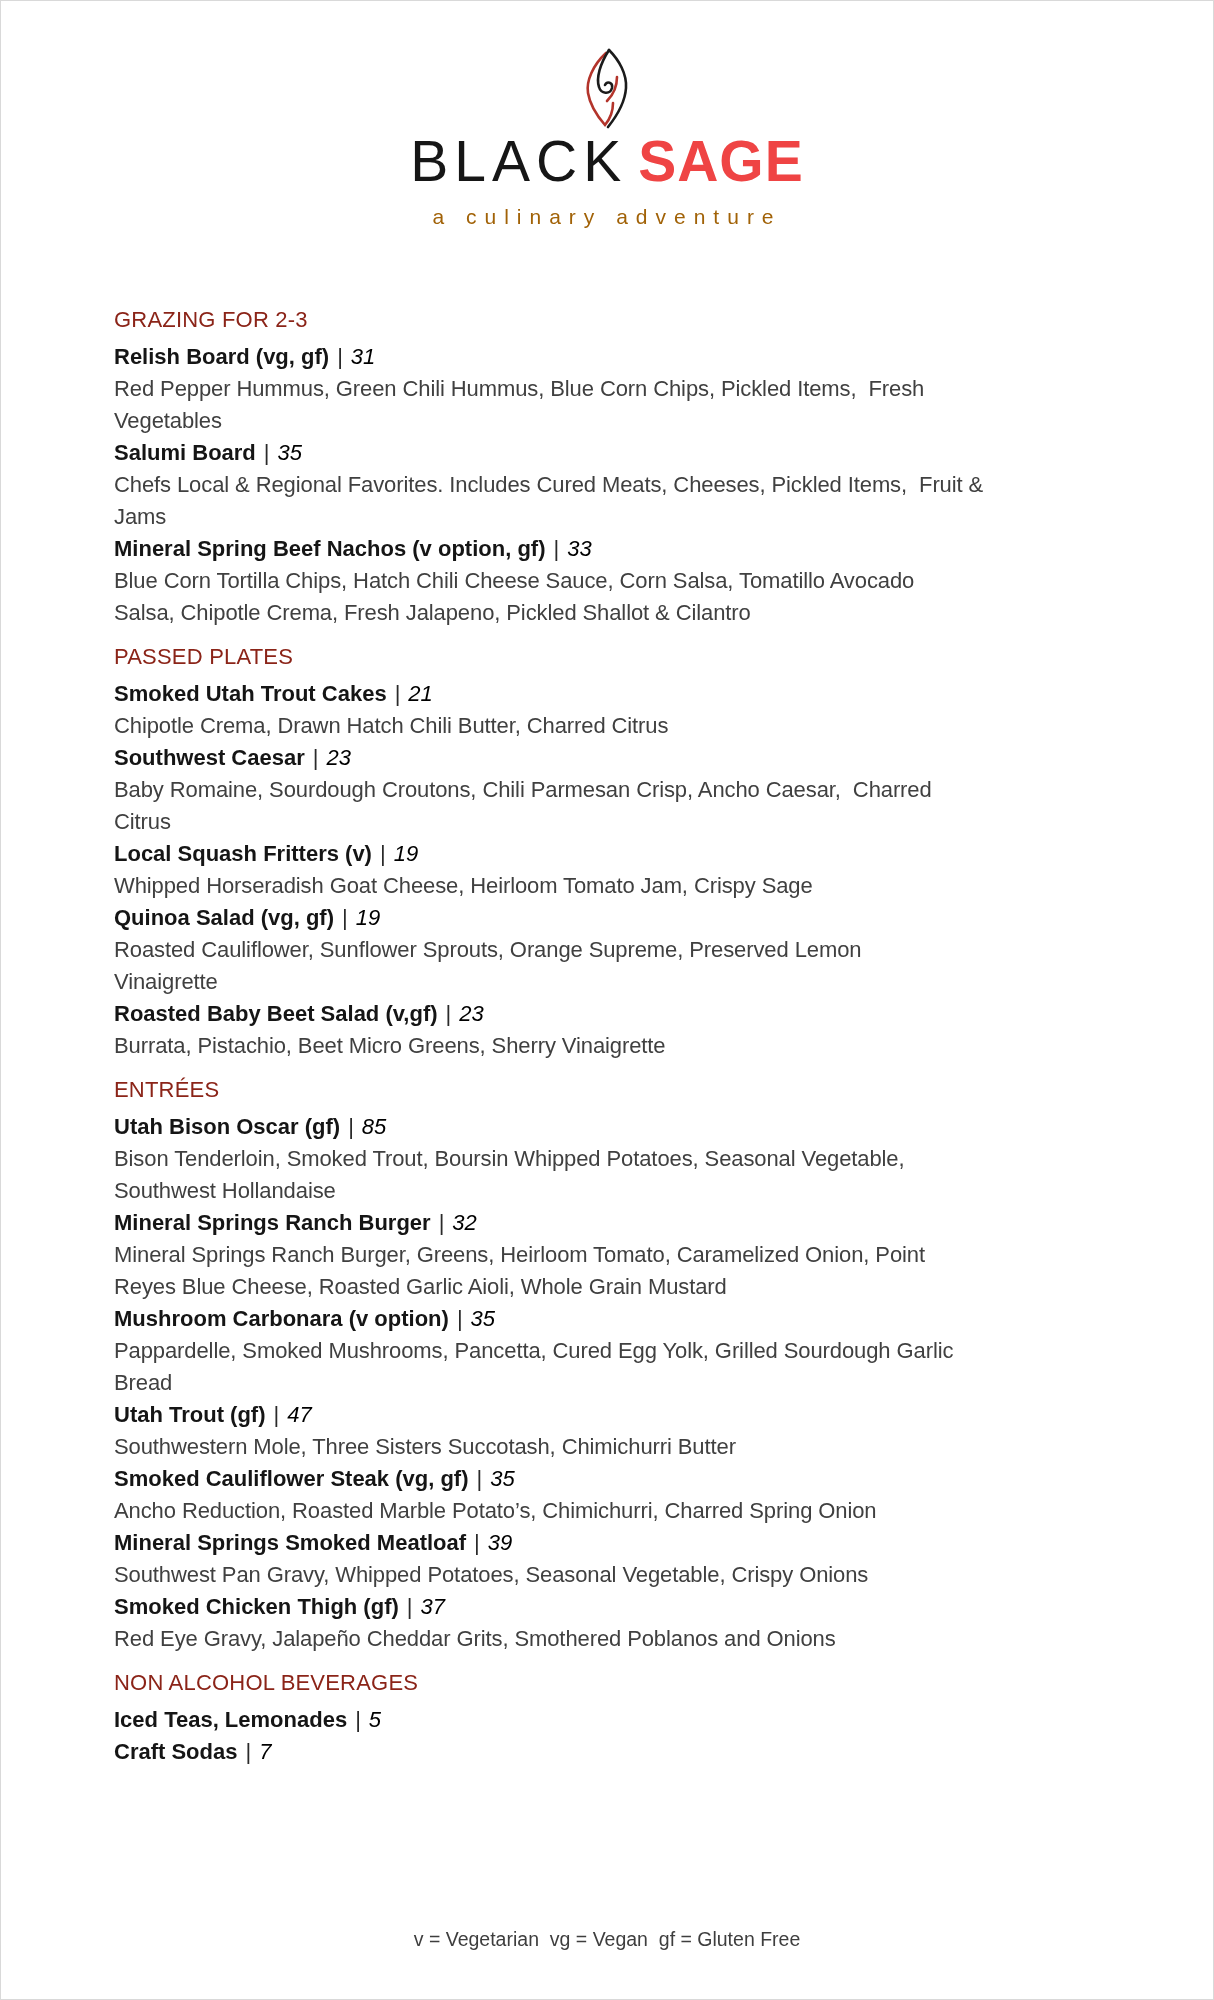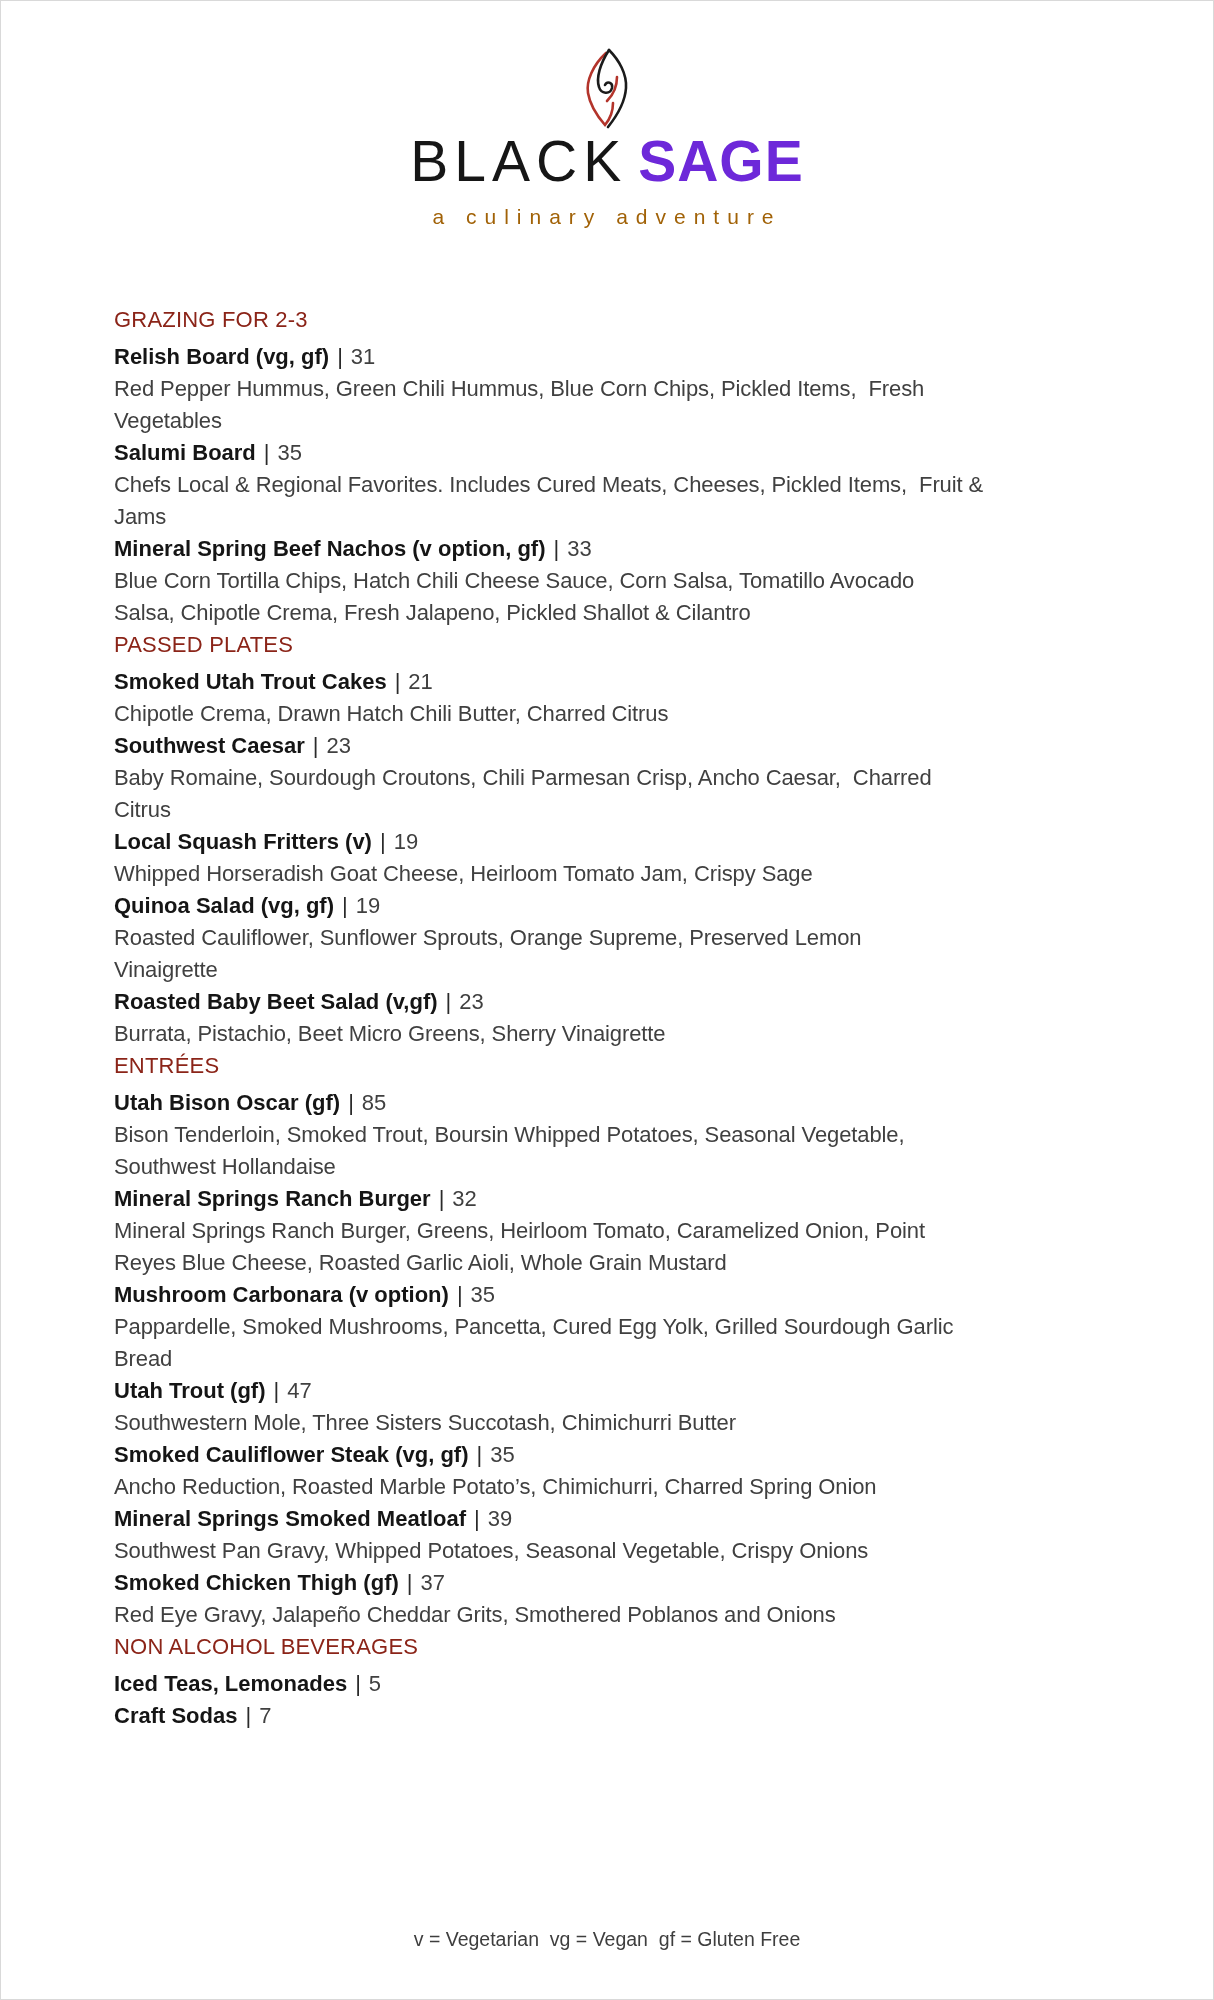--- a/index.html
+++ b/index.html
@@ -5,29 +5,29 @@
   html,body{margin:0;padding:0;background:#fff;}
   .page{
     position:relative;width:1214px;height:2000px;box-sizing:border-box;
     background:#ffffff;border:1px solid #d9d9d9;overflow:hidden;
     font-family:"Liberation Sans",sans-serif;color:#1d1d1d;
   }
   .header{text-align:center;padding-top:46px;}
   .logo-icon{display:block;margin:0 auto;}
   .wordmark{margin-top:2px;font-size:57px;line-height:60px;white-space:nowrap;}
   .word-black{font-weight:400;letter-spacing:6px;color:#161616;}
-  .word-sage{font-weight:700;letter-spacing:1px;color:#6d28d9;margin-left:11px;}
+  .word-sage{font-weight:700;letter-spacing:1px;color:#ef4444;margin-left:11px;}
   .tagline{margin-top:14px;font-size:21px;line-height:24px;letter-spacing:8px;color:#a16207;}
   .menu{margin:75px 80px 0 113px;max-width:1010px;}
-  .section{margin-top:0;}
+  .section{margin-top:12px;}
   .section:first-child{margin-top:0;}
   .section-title{font-size:22px;font-weight:400;color:#8B2418;line-height:32px;margin-bottom:5px;letter-spacing:0.2px;}
   .item-title{font-size:22px;line-height:32px;font-weight:700;color:#151515;}
   .sep{font-weight:400;color:#2a2a2a;margin:0 8px;}
-  .price{font-weight:400;color:#404040;}
+  .price{font-weight:400;color:#000000;font-style:italic;}
   .item-desc{font-size:22px;line-height:32px;font-weight:400;color:#404040;white-space:pre-wrap;letter-spacing:-0.1px;}
   .footer{
     position:absolute;left:0;top:1868px;width:100%;text-align:center;
     font-size:19.5px;line-height:28px;color:#3e3e3e;white-space:pre-wrap;
   }
 </style>
 </head>
 <body>
 
 <div class="page">

